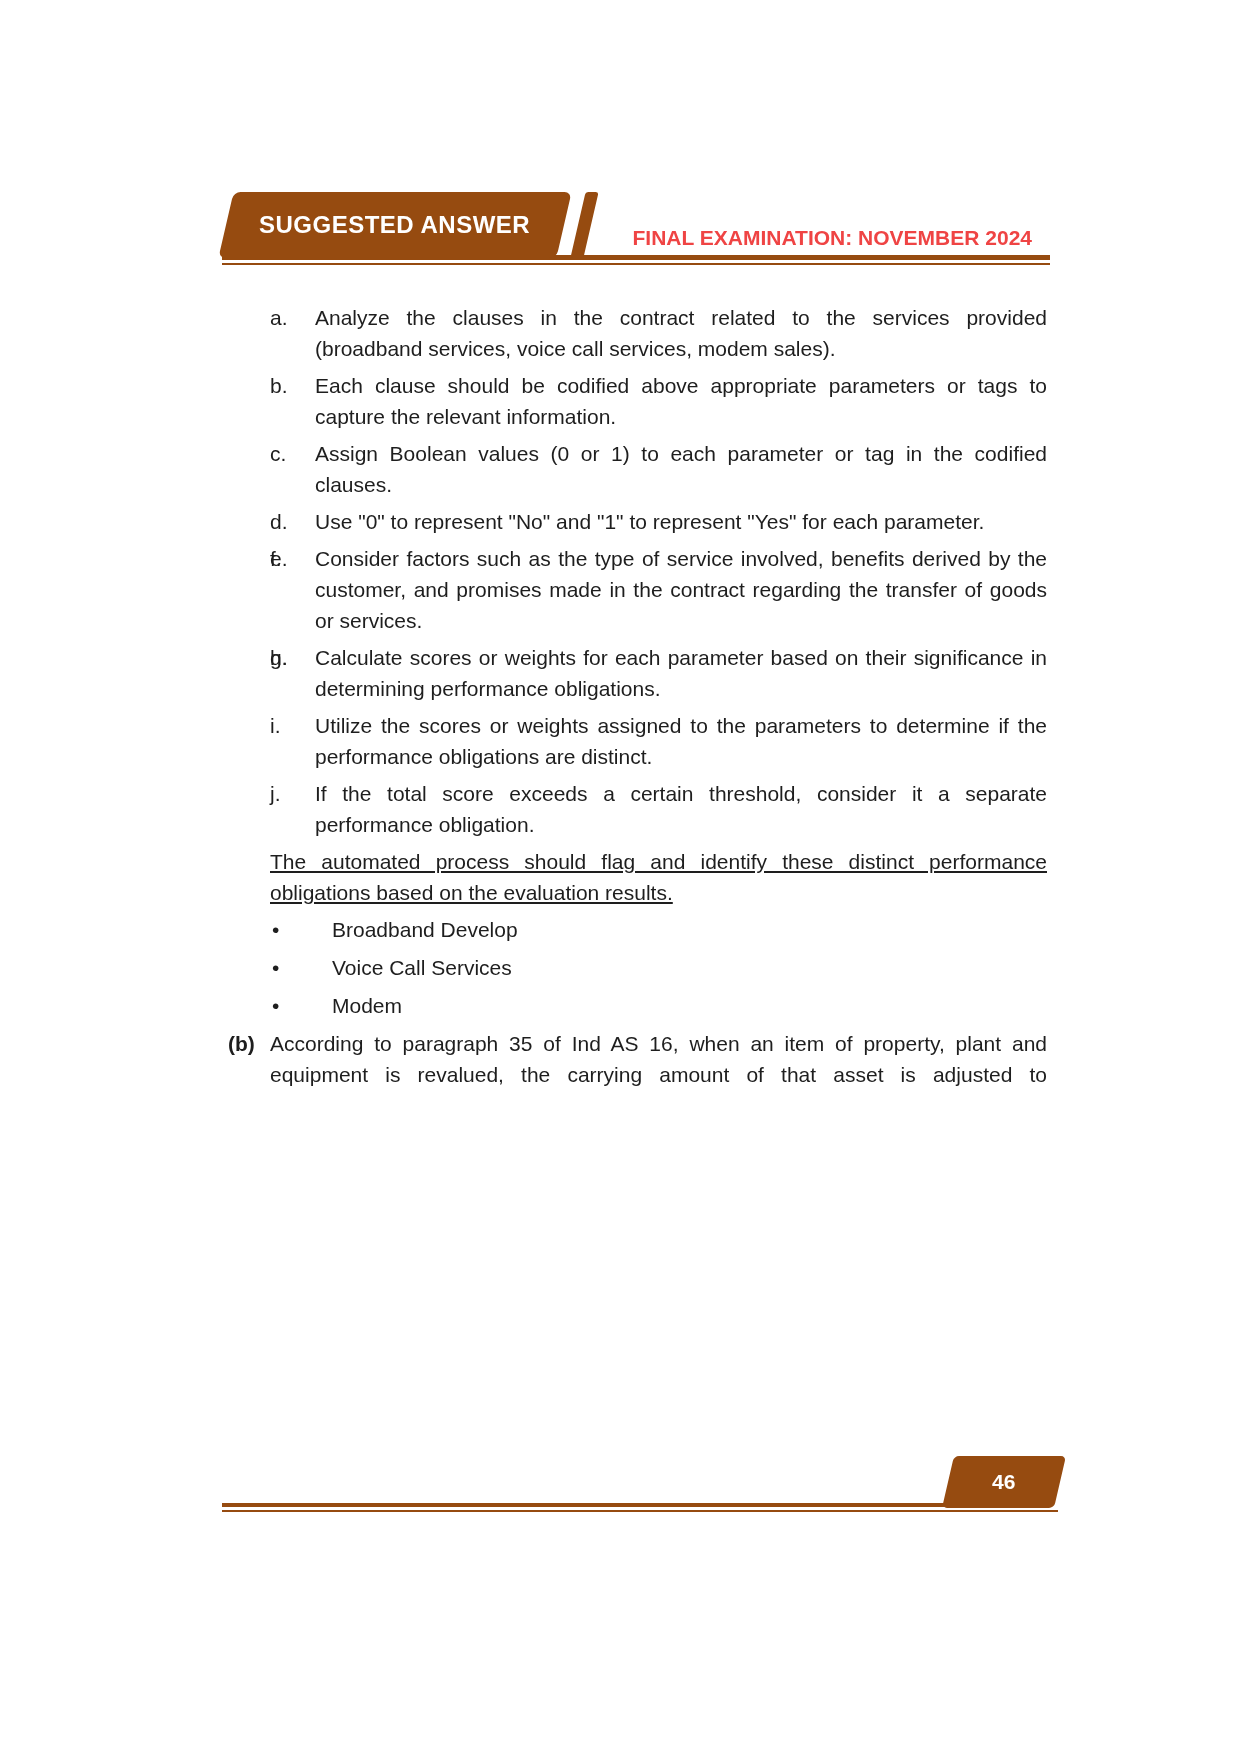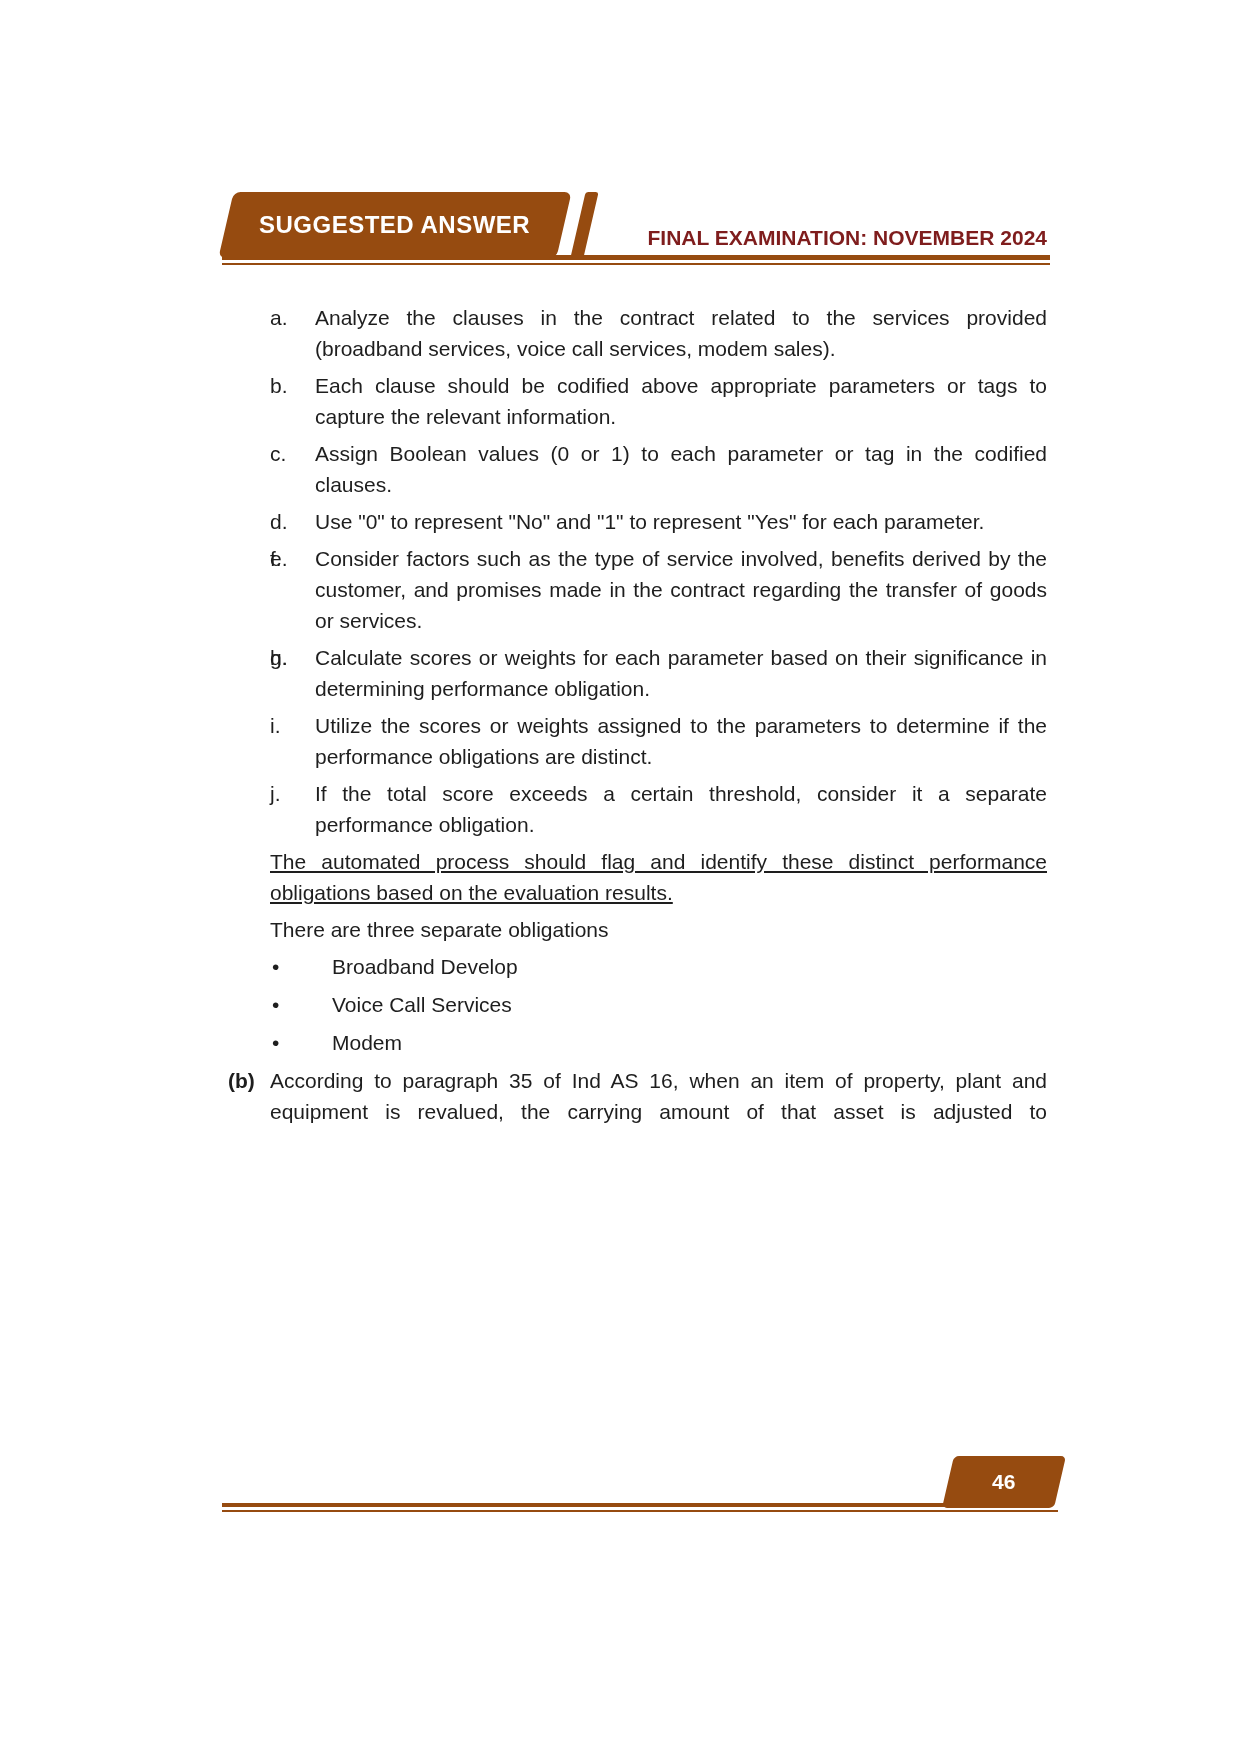--- a/index.html
+++ b/index.html
@@ -21,21 +21,21 @@
   }
   .header-badge .badge-text {
     transform:skewX(13deg); color:#ffffff; font-weight:bold;
     font-size:24px; letter-spacing:0.5px; white-space:nowrap;
   }
   .badge-sliver {
     position:absolute; left:578px; top:192px; width:13px; height:66px;
     background:#964B10; transform:skewX(-13deg); border-radius:3px; z-index:1;
   }
   .header-title {
-    position:absolute; top:226px; right:194px; color:#7f1d1d;
+    position:absolute; top:226px; right:209px; color:#ef4444;
     font-weight:bold; font-size:21px; white-space:nowrap;
   }
 
   
   .content {
     position:absolute; left:222px; top:302px; width:825px;
     font-size:21px; line-height:31px; color:#1e1e1e;
   }
   .item { position:relative; padding-left:93px; margin-bottom:6px; text-align:justify; }
   .item .marker { position:absolute; left:48px; top:0; }
@@ -94,33 +94,32 @@
     </div>
     <div class="item">
       <span class="marker">f.</span>
       <span>Consider factors such as the type of service involved, benefits derived by the customer, and promises made in the contract regarding the transfer of goods or services.</span>
     </div>
     <div class="item">
       <span class="marker">g.</span>
     </div>
     <div class="item">
       <span class="marker">h.</span>
-      <span>Calculate scores or weights for each parameter based on their significance in determining performance obligation.</span>
+      <span>Calculate scores or weights for each parameter based on their significance in determining performance obligations.</span>
     </div>
     <div class="item">
       <span class="marker">i.</span>
       <span>Utilize the scores or weights assigned to the parameters to determine if the performance obligations are distinct.</span>
     </div>
     <div class="item">
       <span class="marker">j.</span>
       <span>If the total score exceeds a certain threshold, consider it a separate performance obligation.</span>
     </div>
 
     <p class="para justify">The automated process should flag and identify these distinct performance obligations based on the evaluation results.</p>
-    <p class="para">There are three separate obligations</p>
 
     <div class="bullet-row">
       <span class="bmarker">•</span>
       <span>Broadband Develop</span>
     </div>
     <div class="bullet-row">
       <span class="bmarker">•</span>
       <span>Voice Call Services</span>
     </div>
     <div class="bullet-row">

